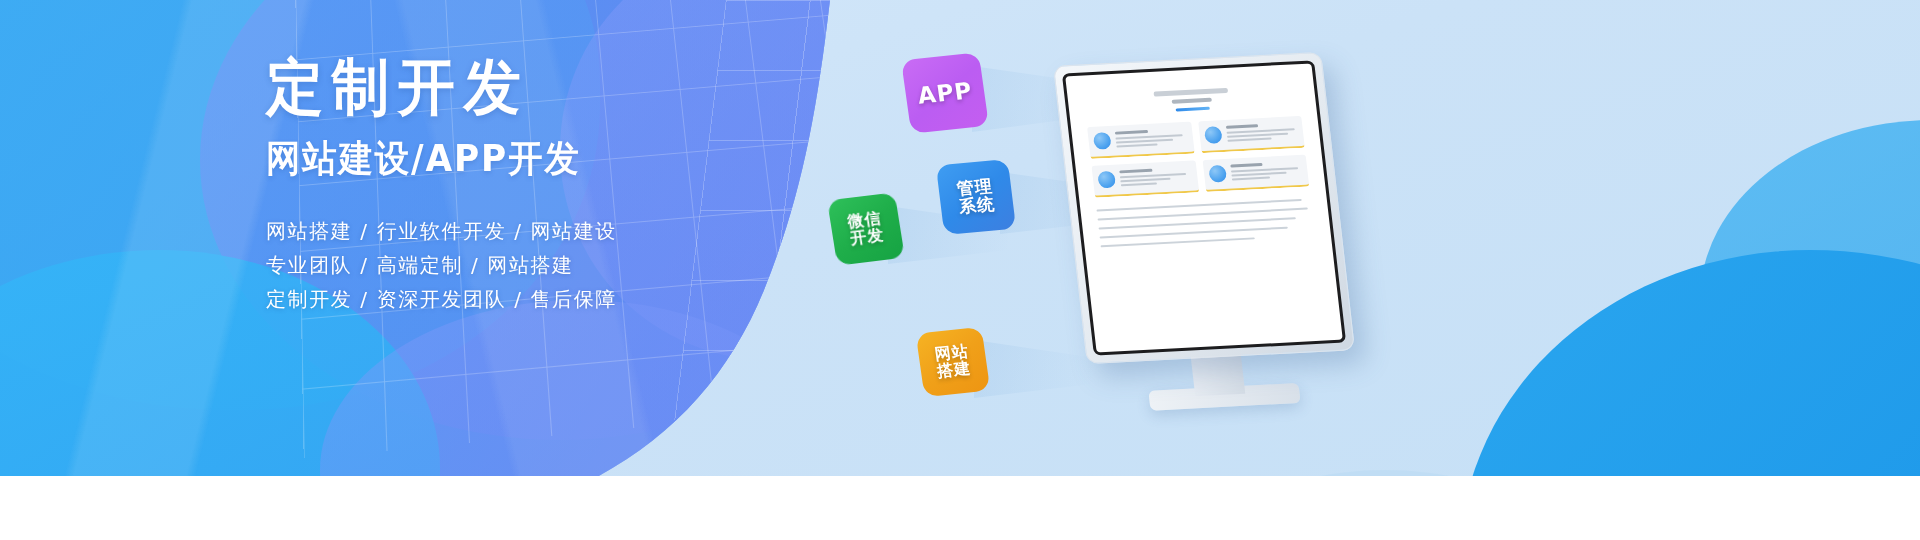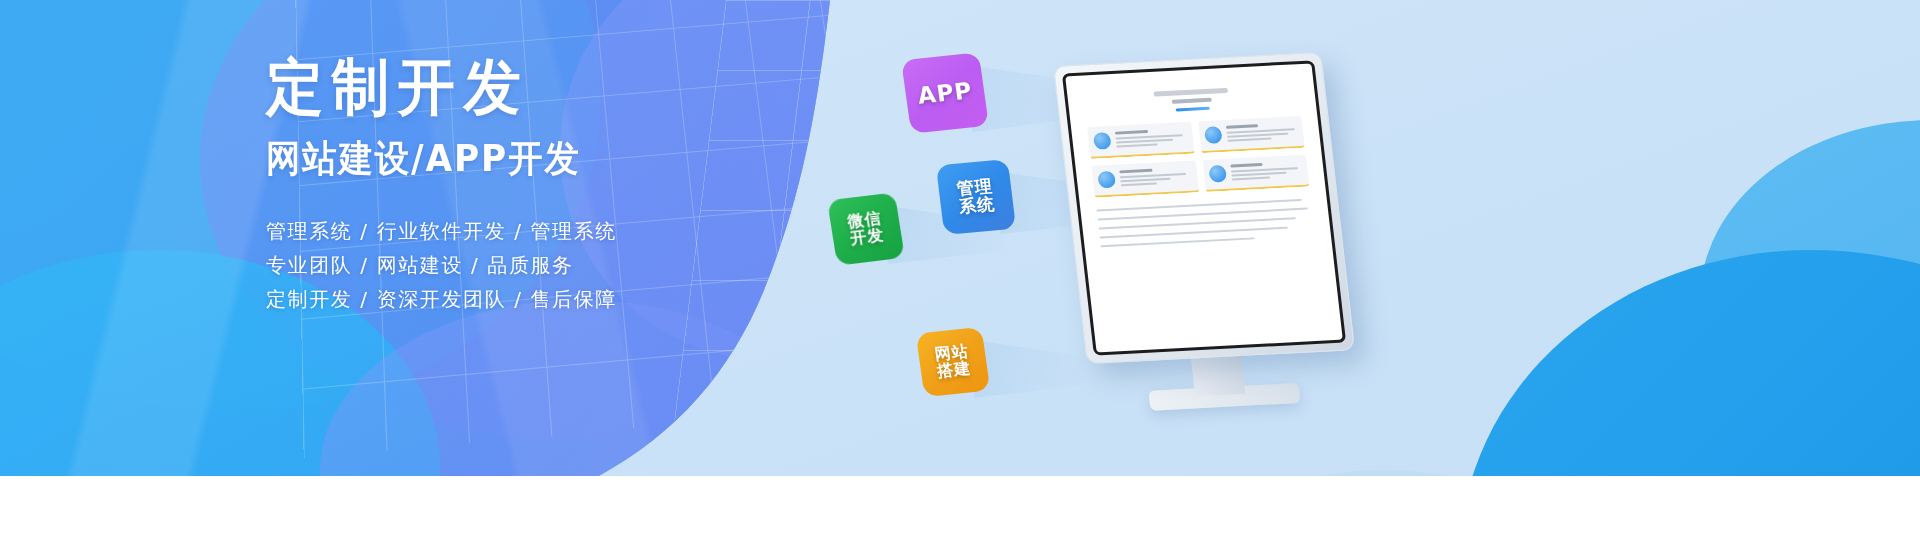--- a/index.html
+++ b/index.html
@@ -427,22 +427,22 @@
       <div class="lp-grid"></div>
       <div class="lp-grid-2"></div>
       <div class="lp-wedge"></div>
     </div>
   </div>
 
   <div class="copy">
     <div class="headline">定制开发</div>
     <div class="subhead">网站建设/APP开发</div>
     <div class="features">
-      <div class="feature-line">管理系统 / 行业软件开发 / 管理系统</div>
-      <div class="feature-line">专业团队 /    网站建设    / 品质服务</div>
+      <div class="feature-line">网站搭建 / 行业软件开发 / 网站建设</div>
+      <div class="feature-line">专业团队 /    高端定制    / 网站搭建</div>
       <div class="feature-line">定制开发 / 资深开发团队 / 售后保障</div>
     </div>
   </div>
 
   <div class="card-shadow" id="shadow-app"></div>
   <div class="card-shadow" id="shadow-mgmt"></div>
   <div class="card-shadow" id="shadow-wechat"></div>
   <div class="card-shadow" id="shadow-web"></div>
 
   <div class="card" id="card-app">

